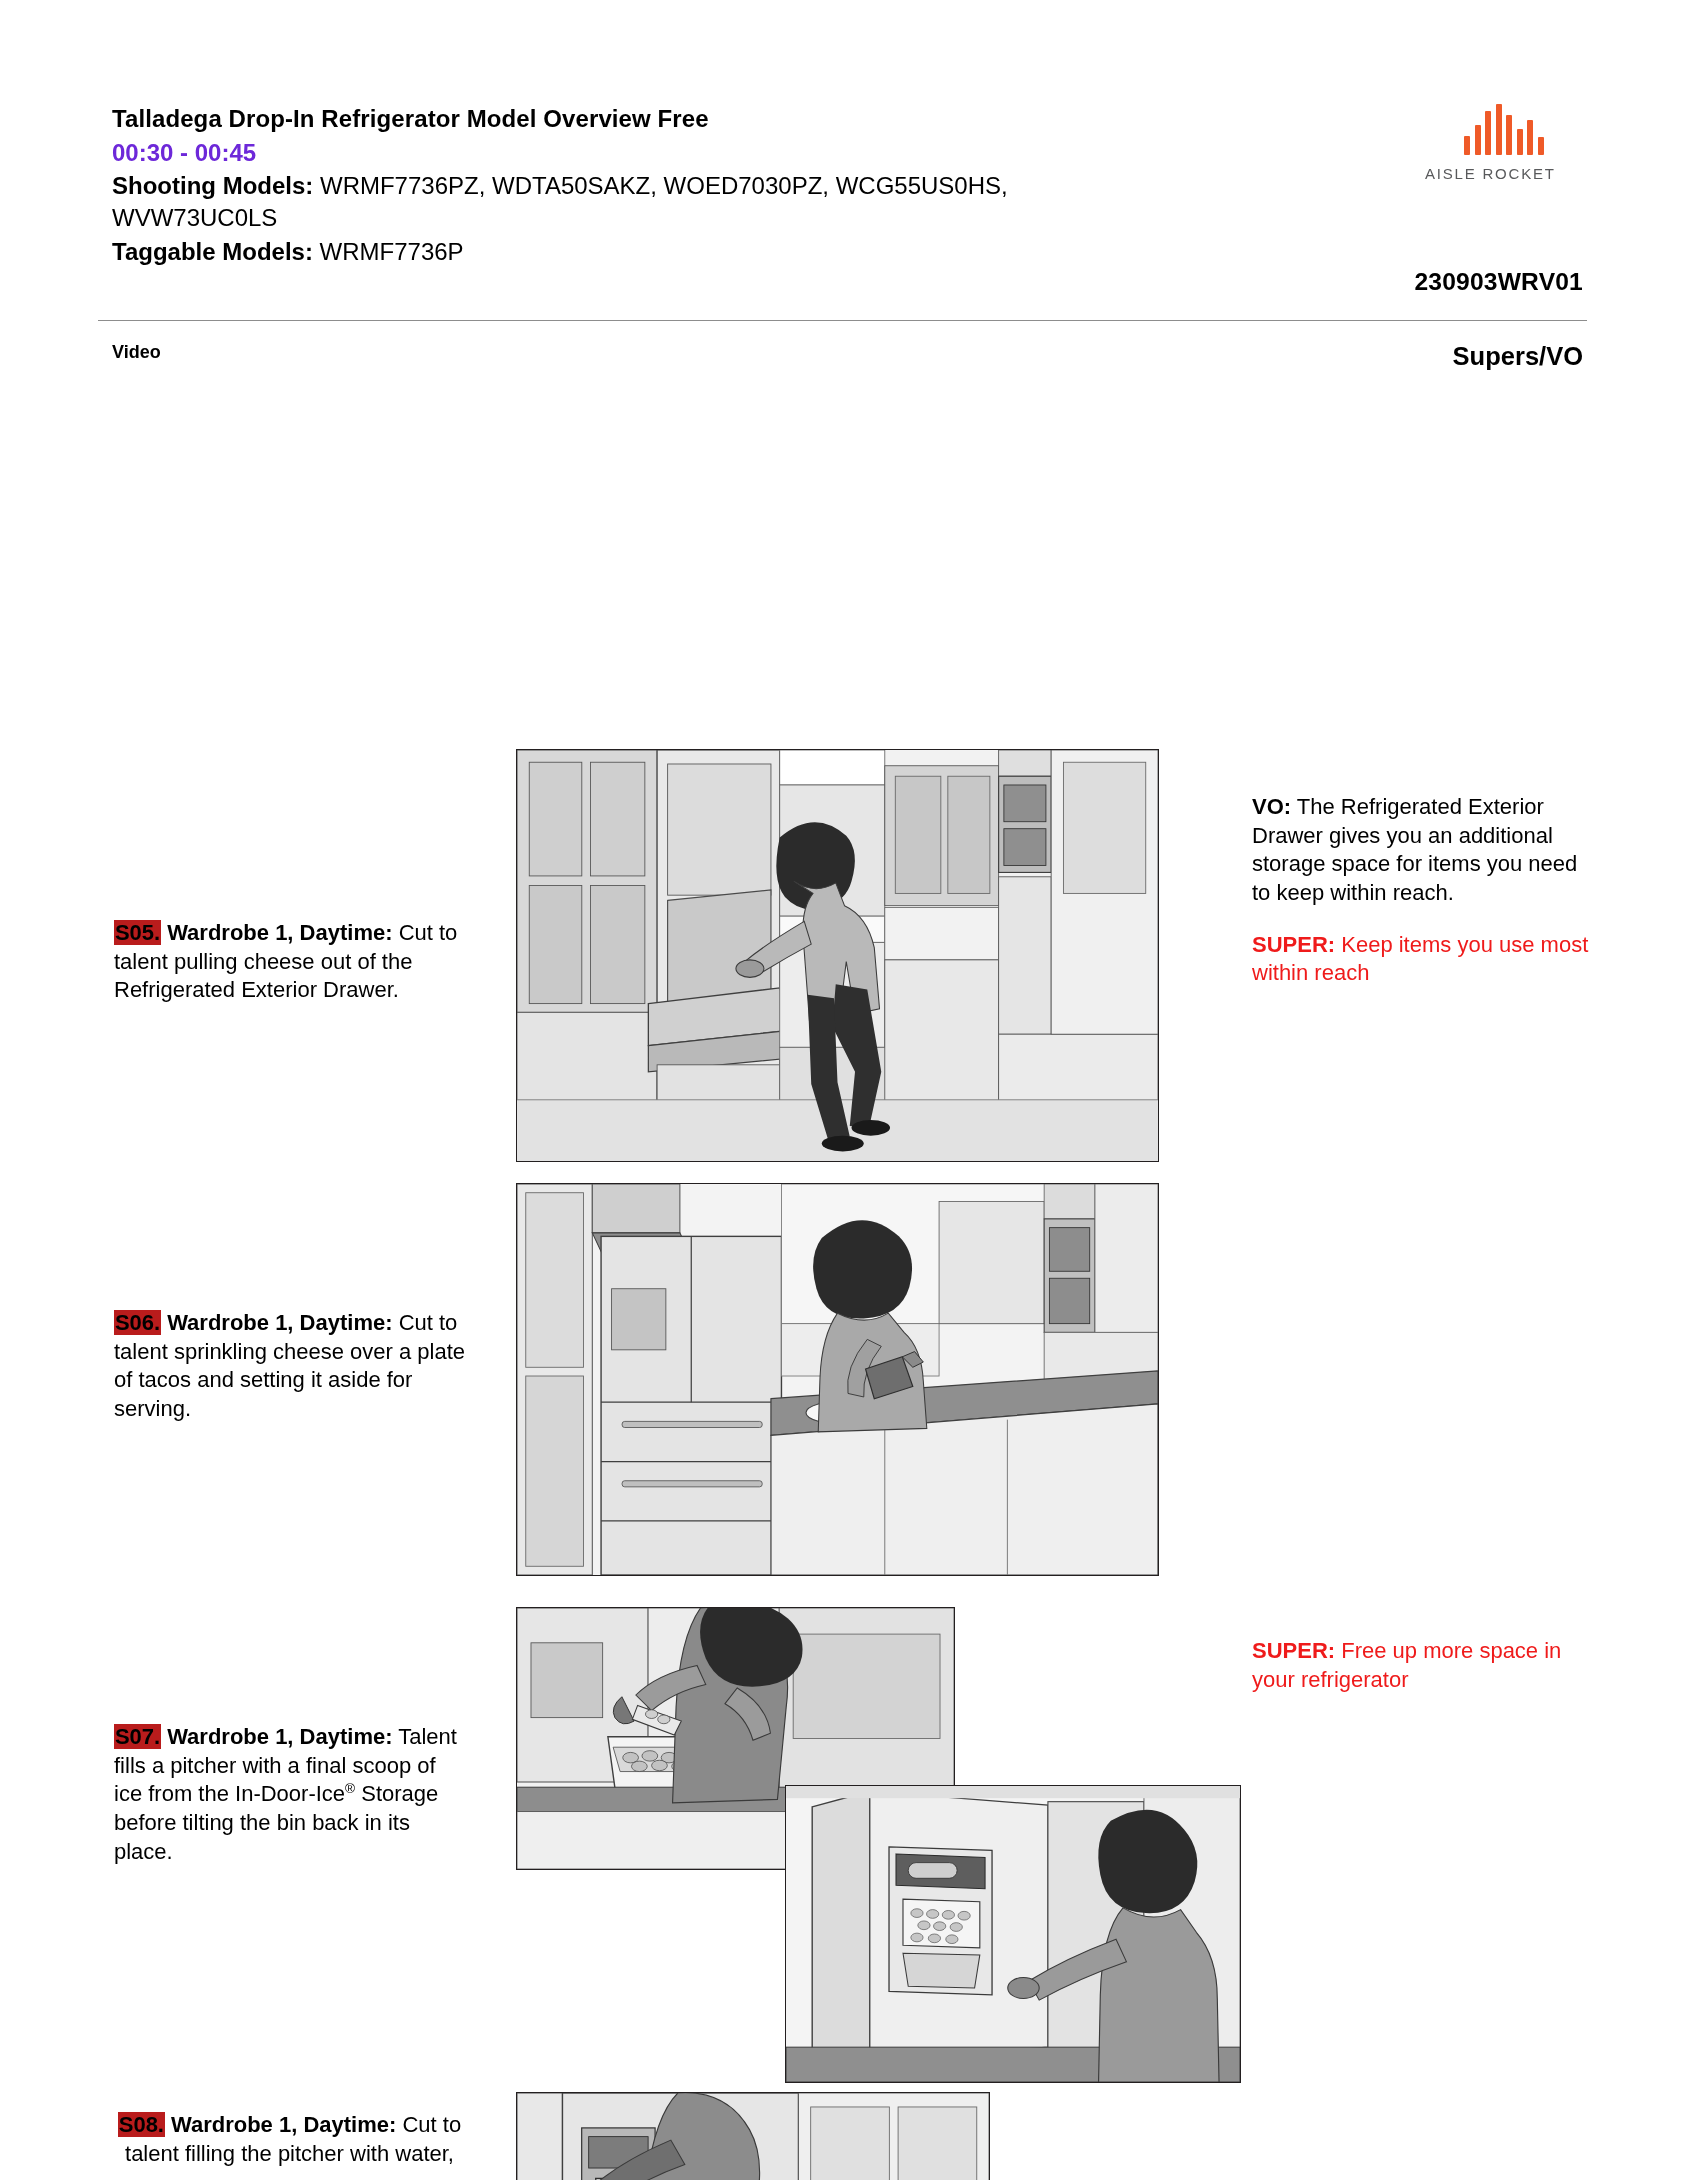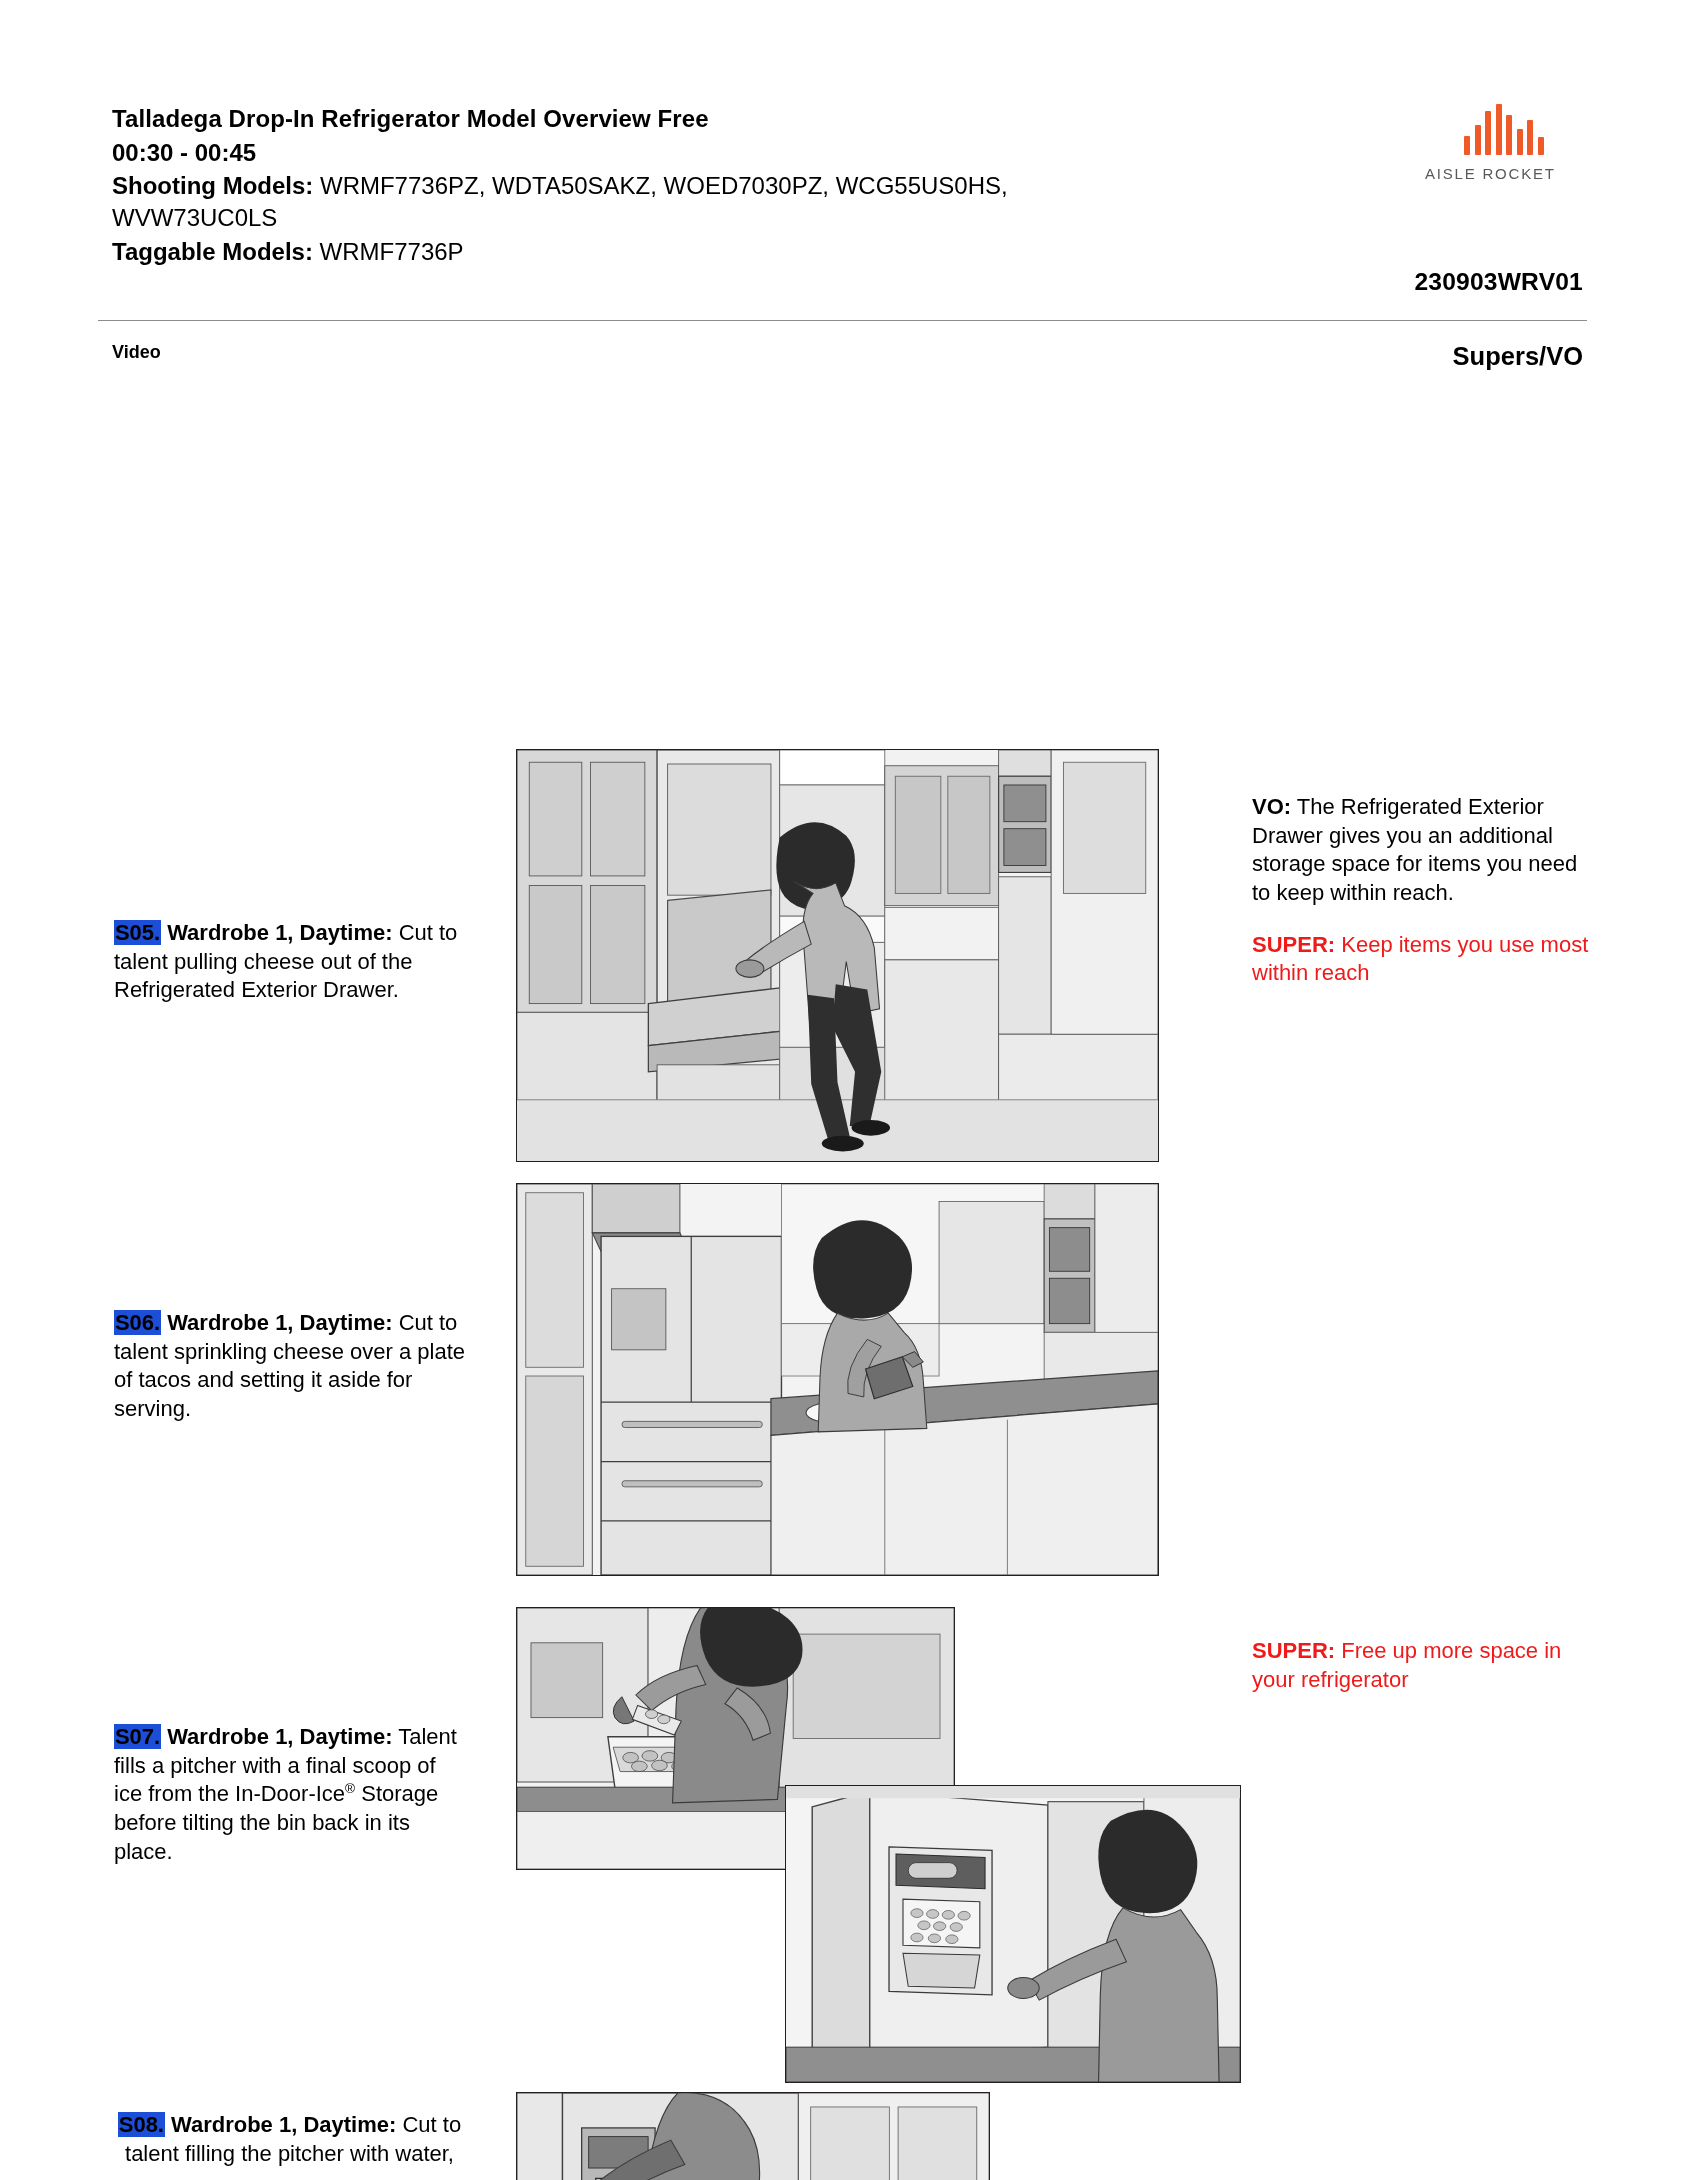--- a/index.html
+++ b/index.html
@@ -26,21 +26,21 @@
   }
   .hdr-title {
     font-size: 24px;
     font-weight: bold;
     letter-spacing: 0.1px;
     line-height: 1.28;
   }
   .hdr-time {
     font-size: 24px;
     font-weight: bold;
-    color: #000000;
+    color: #6d28d9;
     line-height: 1.34;
     margin-top: 1.8px;
   }
   .hdr-line {
     font-size: 24px;
     line-height: 1.32;
     margin-top: 1.8px;
   }
   .hdr-line b { font-weight: bold; }
   .hdr-models { max-width: 1036px; }
@@ -117,21 +117,21 @@
     line-height: 1.30;
   }
   .right-col {
     position: absolute;
     left: 1220px;
     width: 369px;
     font-size: 22px;
     line-height: 1.30;
   }
   .shot-label {
-    background: #1d4ed8;
+    background: #b91c1c;
     font-weight: bold;
     padding: 0 0.9px;
   }
   .b { font-weight: bold; }
   .red { color: #ef1b1b; }
   .para { margin-bottom: 23px; margin-left: 32px; }
   .para:last-child { margin-bottom: 0; }
   sup { font-size: .62em; vertical-align: super; }
 
   

